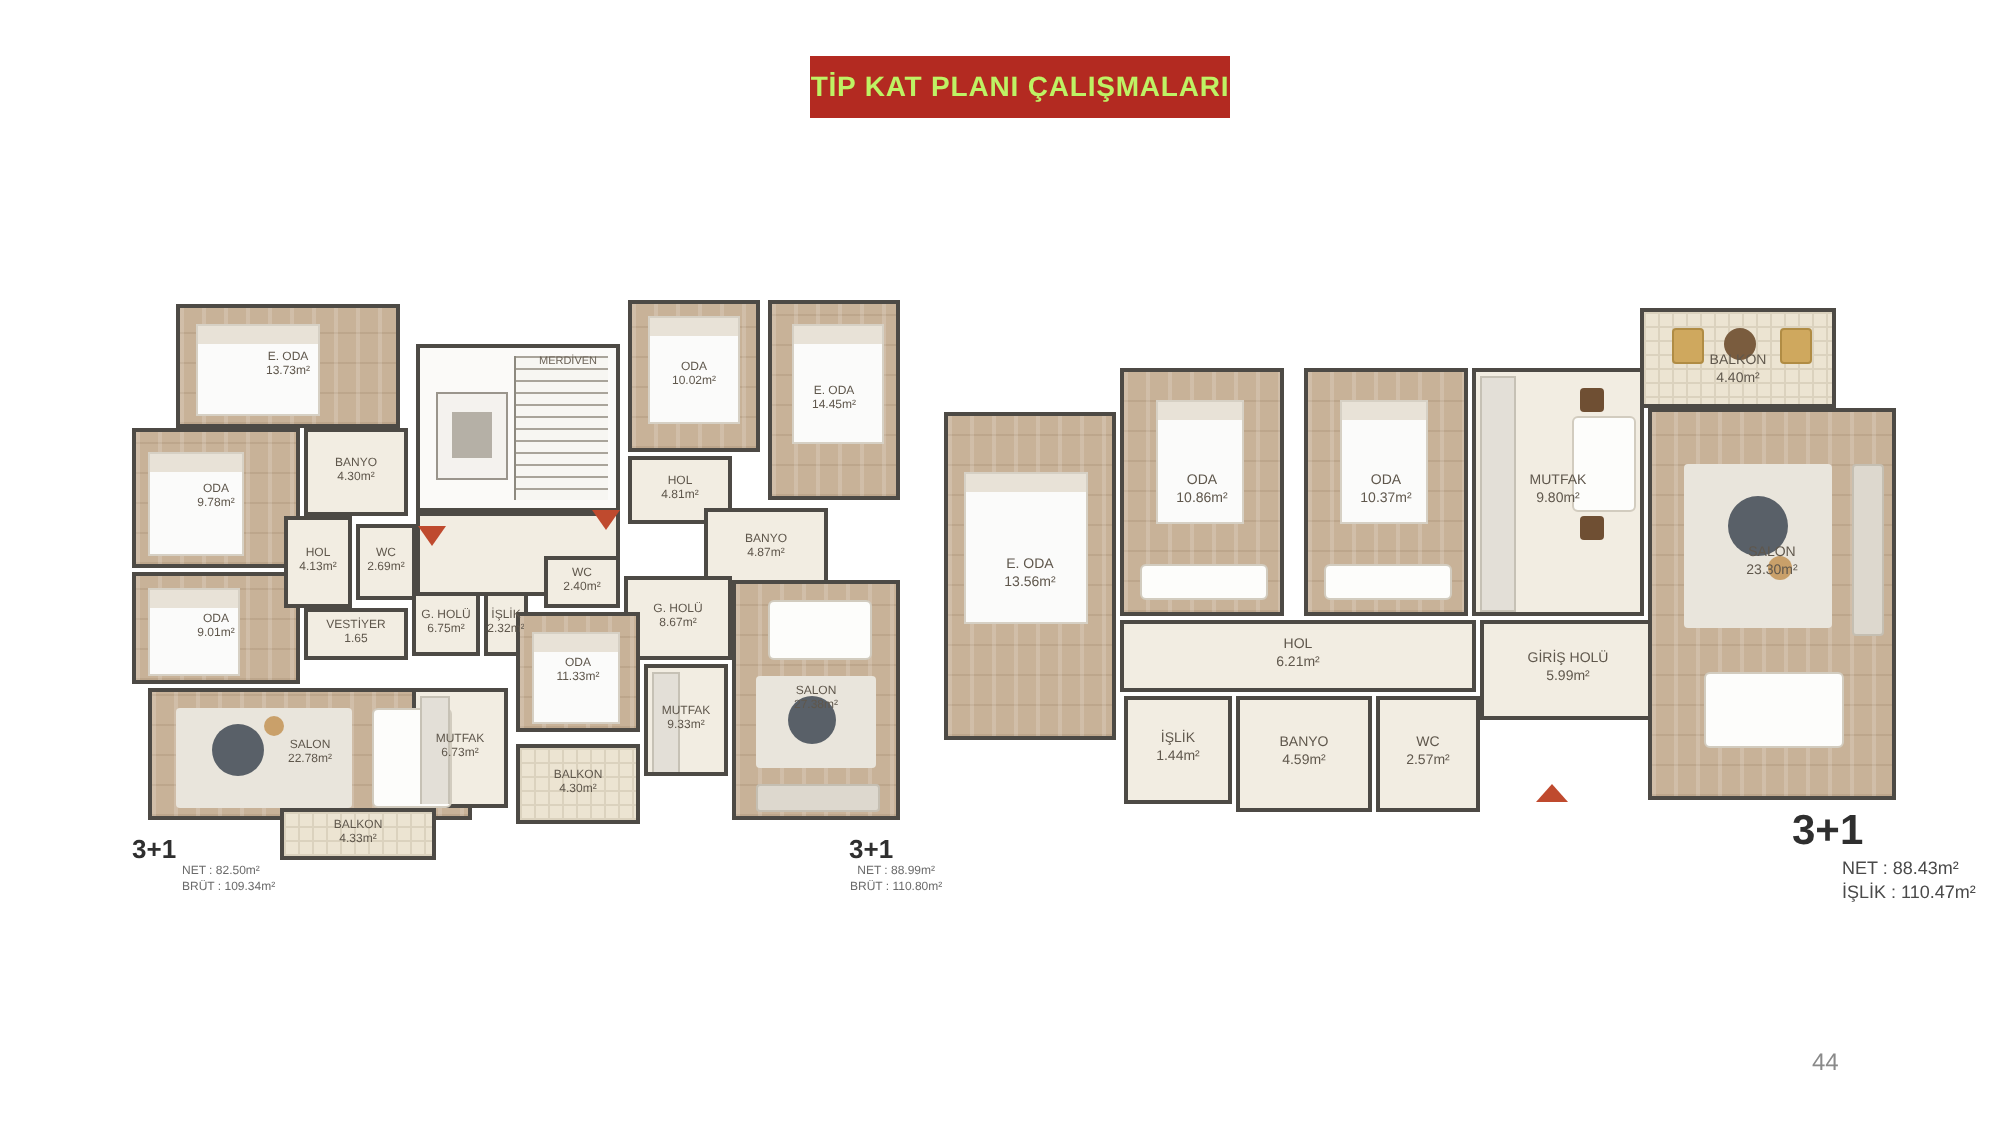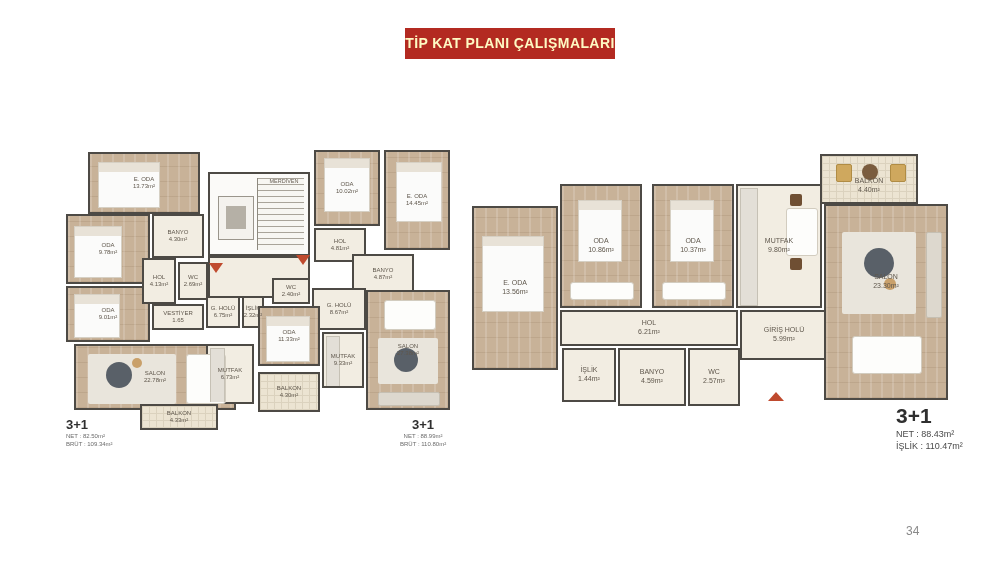--- a/index.html
+++ b/index.html
@@ -1,19 +1,19 @@
 <!DOCTYPE html>
 <html><head>
 <meta charset="utf-8">
 <style>
   html,body{margin:0;padding:0;background:#ffffff;}
   .page{position:relative;width:1000px;height:562px;background:#ffffff;overflow:hidden;
         font-family:"Liberation Sans","DejaVu Sans",sans-serif;}
   .banner{position:absolute;left:405px;top:28px;width:210px;height:31px;background:#b32a21;
-          color:#fef9c3;font-weight:bold;font-size:14px;letter-spacing:.4px;text-align:center;
+          color:#bef264;font-weight:bold;font-size:14px;letter-spacing:.4px;text-align:center;
           line-height:31px;white-space:nowrap;}
   .plan{position:absolute;left:0;top:0;width:100%;height:100%;}
   .room{position:absolute;border:2px solid #4d4a45;box-sizing:border-box;display:flex;
         align-items:center;justify-content:center;overflow:hidden;}
   .lbl{position:relative;z-index:2;text-align:center;color:#5f574c;line-height:1.25;}
   .lbl span{display:block;}
   .pa .lbl{font-size:6px;}
   .pb .lbl{font-size:7px;}
   .wood{background-color:#c8b298;
         background-image:repeating-linear-gradient(90deg,rgba(255,255,255,.16) 0 2px,rgba(0,0,0,0) 2px 11px),
@@ -41,21 +41,21 @@
   .sofa{background:#ddd8ce;border:1px solid #c5bfb2;border-radius:2px;}
   .counter{background:#e3dfd7;border:1px solid #c6c1b5;}
   .chair{background:#6f4f33;border-radius:2px;}
   .chairG{background:#cfa85e;border:1px solid #b08c44;border-radius:2px;}
   .arrow-down{position:absolute;width:0;height:0;border-left:7px solid transparent;
               border-right:7px solid transparent;border-top:10px solid #bf4a2e;z-index:3;}
   .arrow-up{position:absolute;width:0;height:0;border-left:8px solid transparent;
             border-right:8px solid transparent;border-bottom:9px solid #bf4a2e;z-index:3;}
   .unit-tag{position:absolute;color:#2f2f2f;}
   .unit-tag .ut{font-weight:bold;}
-  .unit-tag .us{color:#6b6b6b;white-space:nowrap;}
+  .unit-tag .us{color:#6b6b6b;white-space:nowrap;margin-left:25px;}
   .pa-unit .ut{font-size:13px;line-height:15px;}
   .pa-unit .us{font-size:6px;line-height:8px;}
   .pb-unit .ut{font-size:21px;line-height:24px;}
   .pb-unit .us{font-size:9px;line-height:12px;color:#4a4a4a;}
   .page-num{position:absolute;left:906px;top:524px;font-size:12px;color:#8a8a8a;}
 </style>
 </head>
 <body>
 
 <div class="page">
@@ -323,15 +323,15 @@
 
     <i class="arrow-up" style="left:768px;top:392px"></i>
 
     <div class="unit-tag pb-unit" style="left:896px;top:404px">
       <div class="ut">3+1</div>
       <div class="us">NET :  88.43m²</div>
       <div class="us">İŞLİK : 110.47m²</div>
     </div>
   </div>
 
-  <div class="page-num">34</div>
+  <div class="page-num">44</div>
 
 </div>
 
 </body></html>

